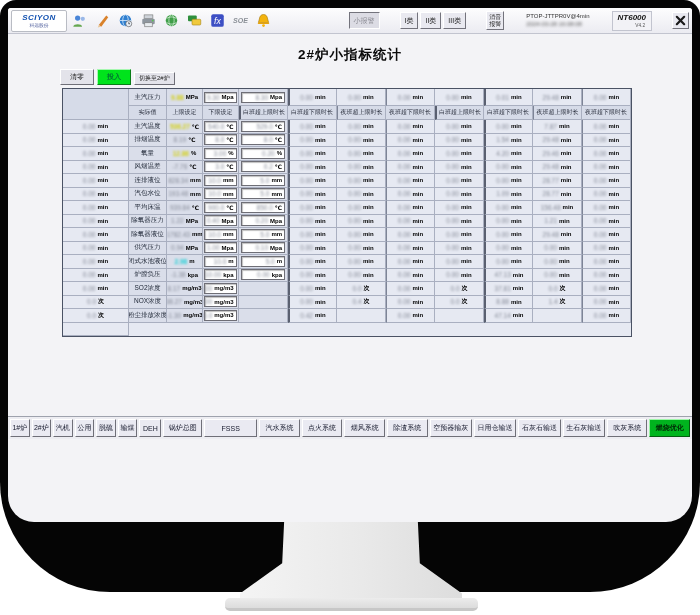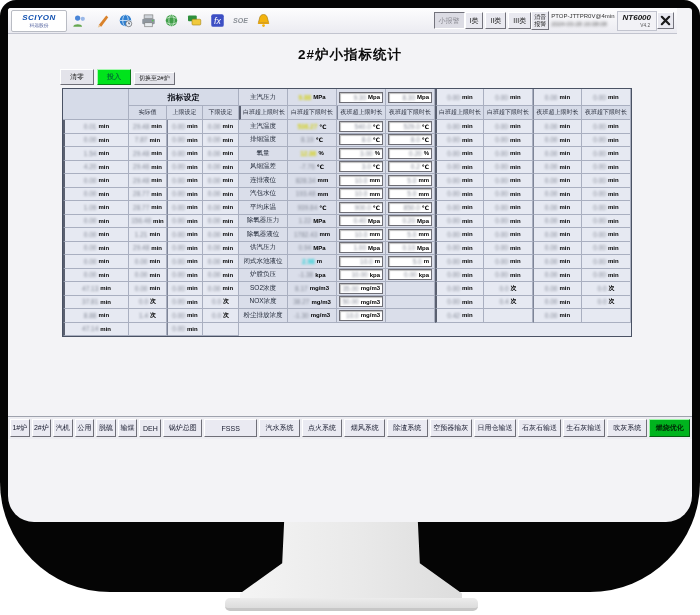--- a/index.html
+++ b/index.html
@@ -11,31 +11,31 @@
          border-radius:16px 16px 110px 110px;z-index:1;}
   .screen{position:absolute;left:8px;top:8px;width:684px;height:514px;background:#f3f3f6;
           border-radius:3px 3px 26px 26px;z-index:3;overflow:hidden;}
   .stand-neck{position:absolute;left:240px;top:516px;width:222px;height:86px;z-index:2;
       background:linear-gradient(90deg,#f4f4f4,#e9e9e9 55%,#dddddd);
       clip-path:polygon(20% 0%,80% 0%,81% 55%,100% 90%,100% 100%,0% 100%,0% 90%,19% 55%);}
   .stand-base{position:absolute;left:225px;top:598px;width:253px;height:13px;z-index:2;
       background:linear-gradient(#ececec,#dcdcdc);border-radius:5px;border-bottom:3px solid #c7c7c7;}
 
   
-  .toolbar{position:absolute;left:0;top:0;right:15px;height:26px;
+  .toolbar{position:absolute;left:0;top:0;right:0;height:26px;
            background:linear-gradient(#fdfdfe,#ebebf1);border-bottom:1px solid #c2c4cf;
            display:flex;align-items:center;padding:1px 3px;}
   .logo-panel{width:56px;height:22px;background:#fff;border:1px solid #b9bcc4;border-radius:2px;
               display:flex;flex-direction:column;align-items:center;justify-content:center;line-height:1;}
   .logo-brand{font-size:8px;font-weight:bold;font-style:italic;color:#0f4fb0;letter-spacing:.5px;}
   .logo-sub{font-size:6px;color:#4a5a9a;transform:scale(.8);}
   .iconbtn{width:21px;height:21px;margin-left:2px;border:1px solid transparent;border-radius:2px;
            display:flex;align-items:center;justify-content:center;}
   .iconbtn svg{width:15px;height:15px;}
-  .tb-right{margin-left:auto;display:flex;align-items:center;gap:0;height:24px;}
+  .tb-right{margin-left:auto;display:flex;align-items:center;gap:20px;height:24px;}
   .tbtn{height:17px;padding:0 4px;font-size:7px;color:#222;background:#e9e9f0;
         border:1px solid;border-color:#ffffff #73737c #73737c #ffffff;
         display:flex;align-items:center;justify-content:center;white-space:nowrap;}
   .tbtn.pressed{border-color:#73737c #ffffff #ffffff #73737c;background:#dcdce4;color:#8a8a92;}
   .tbtn.two-line{flex-direction:column;font-size:6px;line-height:1.1;padding:0 2px;height:19px;}
   .status-panel{font-size:6px;color:#333;line-height:1.2;margin:0 2px;white-space:nowrap;}
   .status-time{filter:blur(1.4px);color:#555;}
   .nt-panel{border:1px solid #c2c4cf;background:#f2f2f6;height:20px;padding:1px 5px;line-height:1;
             display:flex;flex-direction:column;justify-content:center;align-items:flex-end;}
   .nt-name{font-size:8px;font-weight:bold;font-style:italic;color:#111;}
@@ -192,21 +192,20 @@
     <div class="page-title">2#炉小指标统计</div>
 
     <div class="tabs">
       <div class="tab">清零</div>
       <div class="tab green">投入</div>
       <div class="tab small">切换至2#炉</div>
     </div>
 
     <div id="indicator-grid">
         <div class="cell hdr" style="grid-area: 1 / 1 / span 2;"></div>
-        <div class="cell hdr group" style="grid-area: 1 / span 3;">指标设定</div>
         <div class="cell hdr sub" style="grid-area: 2 / 2;">实际值</div>
         <div class="cell hdr sub" style="grid-area: 2 / 3;">上限设定</div>
         <div class="cell hdr sub" style="grid-area: 2 / 4;">下限设定</div>
         <div class="cell hdr sub bl2" style="grid-area: 2 / 5;">白班超上限时长</div>
         <div class="cell hdr sub" style="grid-area: 2 / 6;">白班超下限时长</div>
         <div class="cell hdr sub bl1" style="grid-area: 2 / 7;">夜班超上限时长</div>
         <div class="cell hdr sub" style="grid-area: 2 / 8;">夜班超下限时长</div>
         <div class="cell hdr sub bl2" style="grid-area: 2 / 9;">白班超上限时长</div>
         <div class="cell hdr sub" style="grid-area: 2 / 10;">白班超下限时长</div>
         <div class="cell hdr sub bl1" style="grid-area: 2 / 11;">夜班超上限时长</div>

